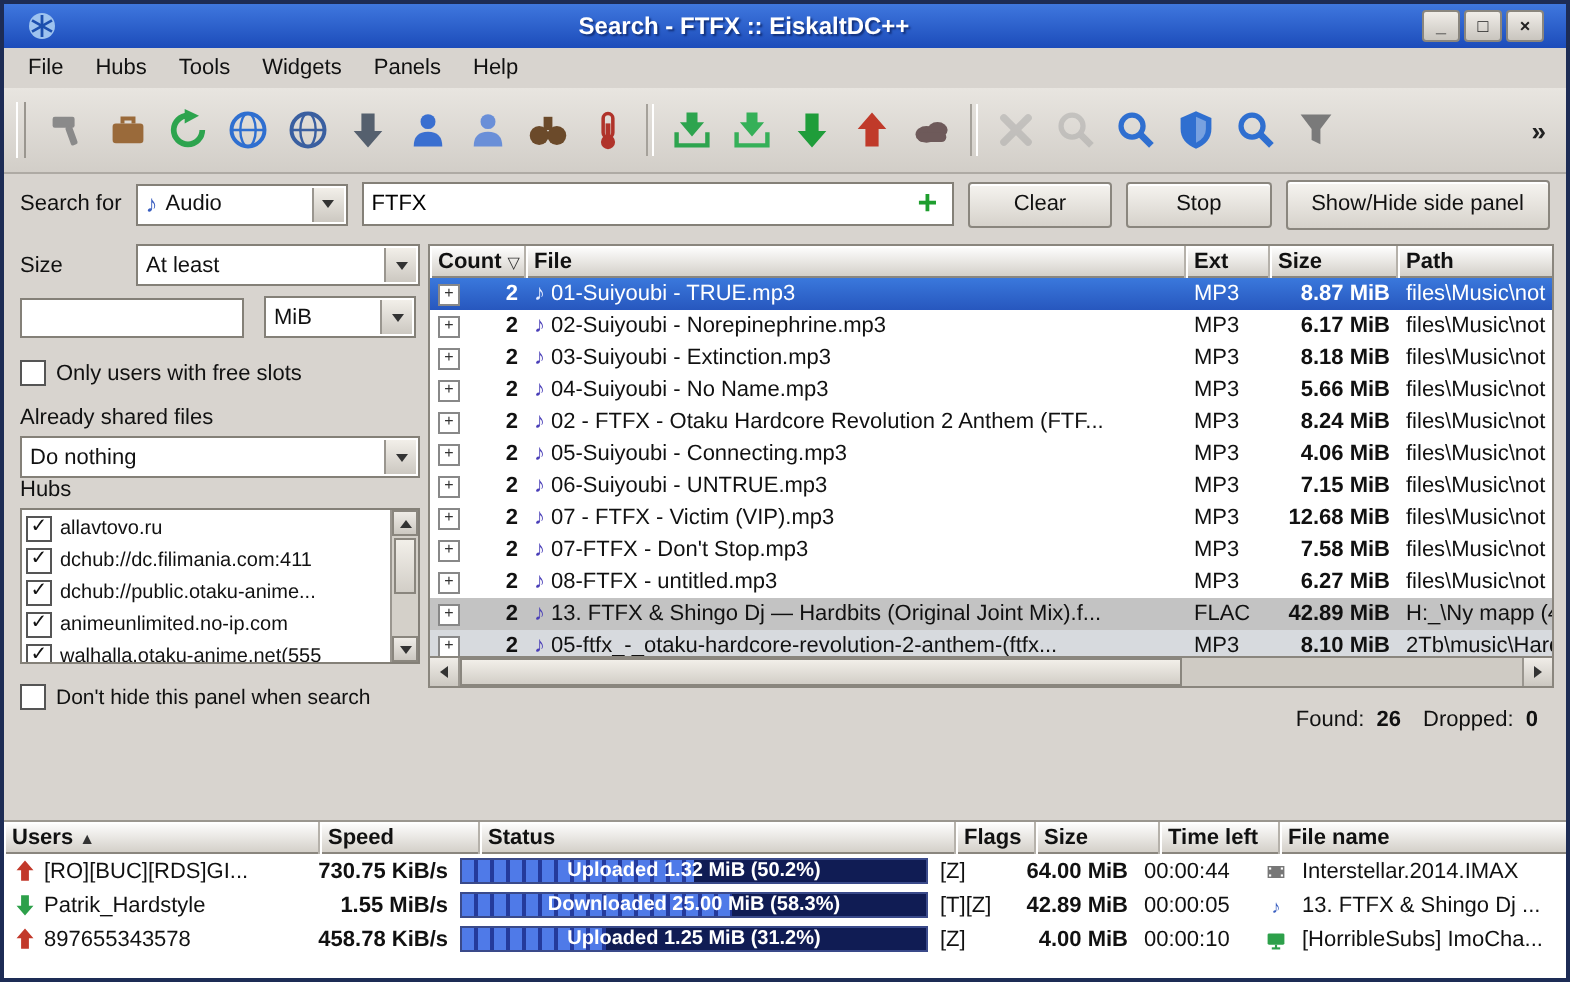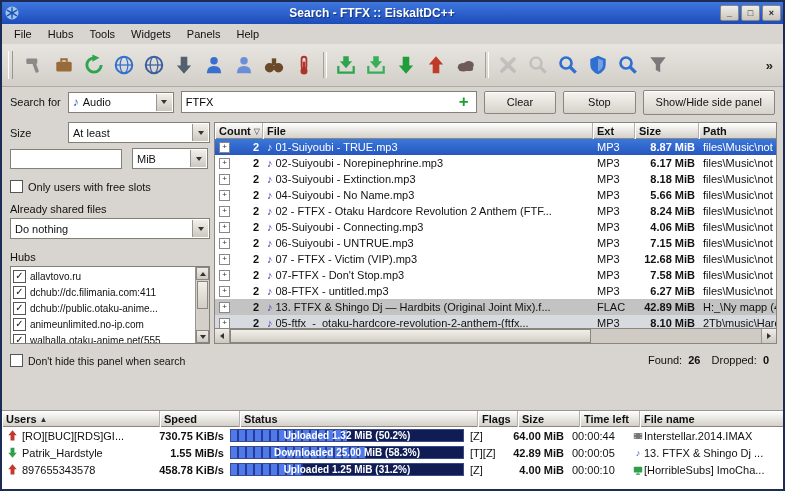--- a/index.html
+++ b/index.html
@@ -1,20 +1,20 @@
 <!DOCTYPE html>
 <html><head>
 <meta charset="utf-8">
 <style>
   html,body{margin:0;padding:0;background:#fff}
   .window{position:relative;width:785px;height:491px;box-sizing:border-box;border:2px solid #1d2c55;
     background:#d8d4cf;overflow:hidden;font:11px "Liberation Sans",sans-serif;color:#111}
   
   .titlebar{position:absolute;left:0;top:0;right:0;height:22px;display:flex;align-items:center;
-    background:linear-gradient(180deg,#3f77de,#1c4cba);color:#fff;padding:0 2px;box-sizing:border-box}
+    background:linear-gradient(180deg,#3f77de,#1c4cba);color:#fff;padding:0 11px;box-sizing:border-box}
   .app-icon{width:16px;display:flex;align-items:center;justify-content:center;margin-right:4px}
   .title{flex:1;text-align:center;font-weight:bold;font-size:12px;text-shadow:1px 1px 1px #12307a;
     white-space:nowrap;overflow:hidden}
   .wbtns{display:flex;gap:2px}
   .wbtn{width:17px;height:14px;background:linear-gradient(#f0ede8,#c9c5be);border:1px solid #8a867e;
     color:#222;font-size:9px;font-weight:bold;display:flex;align-items:center;justify-content:center;border-radius:2px}
   
   .menubar{position:absolute;left:0;top:22px;right:0;height:20px;display:flex;align-items:center;
     padding-left:4px;background:#d8d4cf;border-bottom:1px solid #b8b4ae}
   .menu-item{padding:2px 8px}
@@ -54,21 +54,21 @@
   .sb-size .lbl{width:58px;flex:none}
   .sb-size .combo{flex:1}
   .sb-units{gap:10px;margin-bottom:11px}
   .field-input{width:112px;height:20px;border:1px solid #848078;background:#fff;box-sizing:border-box;
     font:11px "Liberation Sans",sans-serif;padding:0 3px;outline:none}
   .unit-combo{width:76px;box-sizing:border-box}
   .cbx{width:11px;height:11px;border:1px solid #555;background:#fff;font-size:10px;line-height:10px;
     text-align:center;color:#111;flex:none}
   .cb-row{display:flex;align-items:center;gap:5px;margin-bottom:10px;white-space:nowrap}
   .sb-label{margin-bottom:3px}
-  .shared-combo{margin-bottom:12px}
+  .shared-combo{}
   .hub-list{position:relative;height:78px;border:1px solid #848078;background:#fff;overflow:hidden;
     padding:1px 15px 0 2px;box-sizing:border-box}
   .hub-items{overflow:hidden;height:100%}
   .hub-item{display:flex;align-items:center;gap:4px;height:16px;font-size:10px;white-space:nowrap;overflow:hidden}
   .vscroll{position:absolute;right:0;top:0;bottom:0;width:14px;background:#d4d0c9;border-left:1px solid #9a968f;
     display:flex;flex-direction:column;box-sizing:border-box}
   .vs-btn{height:13px;flex:none;display:flex;align-items:center;justify-content:center;
     border:1px solid #8a867e;background:linear-gradient(#efece7,#ccc8c1);box-sizing:border-box}
   .vs-thumb{height:28px;flex:none;margin:1px;border:1px solid #8a867e;background:linear-gradient(#f2efe9,#d2cec7);box-sizing:border-box}
   .vs-fill{flex:1}
@@ -114,21 +114,21 @@
   .tw-users{width:158px}.tw-speed{width:80px}.tw-status{width:238px}.tw-flags{width:40px}
   .tw-size{width:62px}.tw-time{width:60px}.tw-file{flex:1;border-right:0}
   .tr-row{display:flex;height:17px;align-items:center;background:#fff;white-space:nowrap;flex:none}
   .tc{padding:0 4px;height:17px;display:flex;align-items:center;overflow:hidden;box-sizing:border-box}
   .tc.users{width:146px;gap:3px}
   .tc.speed{width:80px;justify-content:flex-end;font-weight:bold}
   .tc.status{width:238px;padding:0 2px}
   .tc.flags{width:40px}
   .tc.tsize{width:62px;justify-content:flex-end;font-weight:bold}
   .tc.time{width:60px}
-  .tc.fname{flex:1;gap:0}
+  .tc.fname{flex:1;gap:7px}
   .dir,.ficon{flex:none;display:flex;align-items:center}
   .pbar{position:relative;height:13px;flex:1;background:#101c54;border:1px solid #3a4a8a;overflow:hidden;box-sizing:border-box}
   .pfill{position:absolute;left:0;top:0;bottom:0;background:repeating-linear-gradient(90deg,#4f7ae8 0 6px,#243a9c 6px 8px)}
   .ptext{position:absolute;left:0;right:0;top:0;bottom:0;display:flex;align-items:center;justify-content:center;
     color:#fff;font-size:10px;font-weight:bold}
   .lbl{white-space:nowrap}
 </style>
 </head>
 <body>
 

